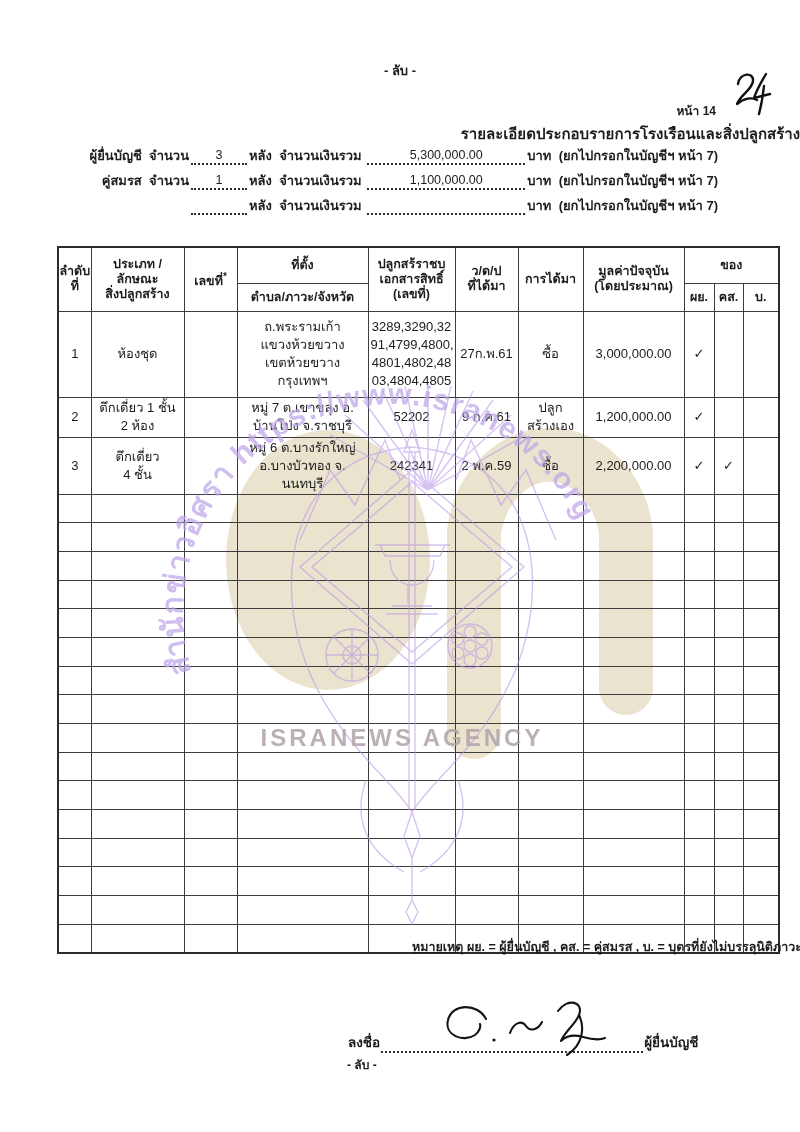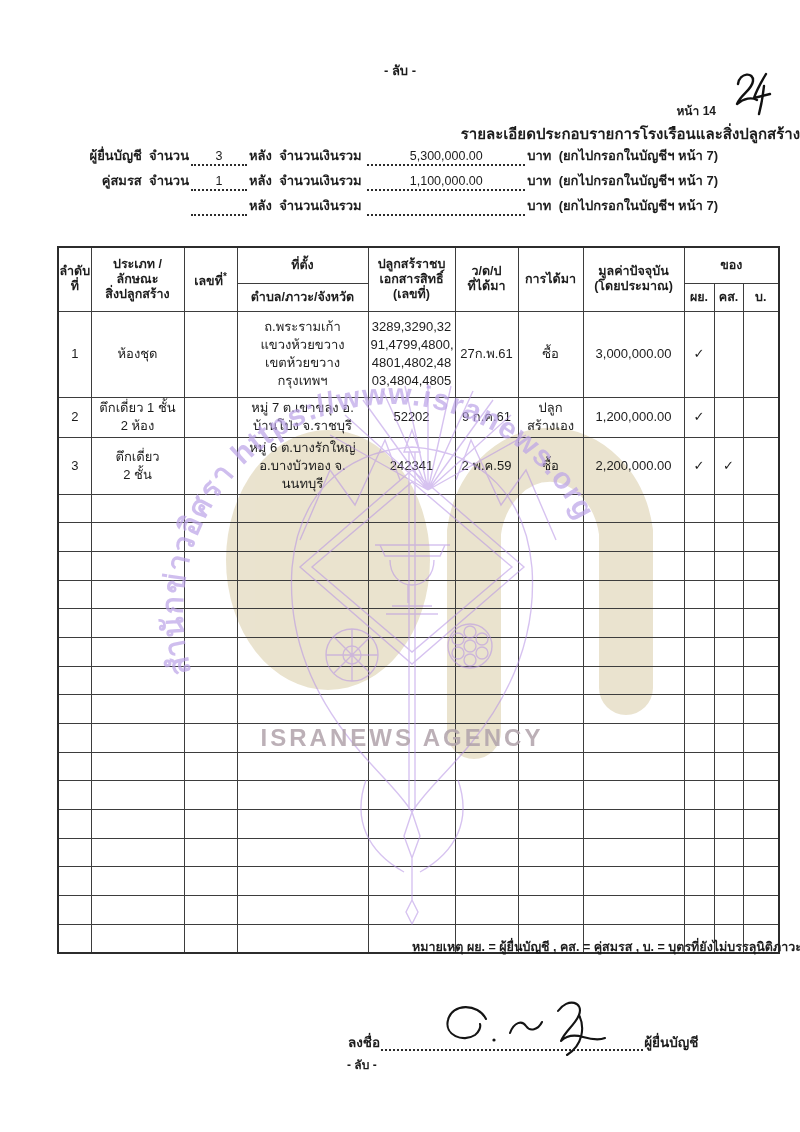--- a/index.html
+++ b/index.html
@@ -10,21 +10,21 @@
     overflow:hidden; margin:0 auto;
   }
   .abs { position:absolute; }
   
   #secret-top { top:60px; left:50%; transform:translateX(-50%); font-size:13px; font-weight:600; }
   #page-no { top:101px; right:84px; font-size:12px; font-weight:bold; }
   #hand-mark { top:62px; right:22px; }
   #doc-title { top:122px; left:0; width:100%; text-align:right; font-size:15px; font-weight:bold; }
   
   #summary { top:146px; right:82px; display:flex; flex-direction:column; align-items:flex-end; gap:5px; }
-  .sumline { display:flex; align-items:center; white-space:pre; font-size:13px; font-weight:bold; line-height:20px;margin-left:15px; }
+  .sumline { display:flex; align-items:flex-start; white-space:pre; font-size:13px; font-weight:bold; line-height:20px;margin-left:15px; }
   .dotfill { display:inline-flex; justify-content:center; align-items:flex-end;
              border-bottom:2px dotted #2b2b2b; height:19px; line-height:15px;
              font-weight:normal; font-size:12.5px; margin:0 2px; }
   .w-count { width:56px; } .w-amount { width:158px; }
   
   #assets-table { position:absolute; top:246px; left:57px; border-collapse:collapse; table-layout:fixed; width:721px; background:transparent; }
   #assets-table th, #assets-table td { border:1px solid #3d3d3d; white-space:pre-line; overflow:hidden; }
   #assets-table { border:2px solid #2c2c2c; }
   #assets-table th { font-size:12.5px; font-weight:bold; text-align:center; vertical-align:middle; line-height:15px; }
   #assets-table td { font-size:13px; line-height:18px; text-align:center; vertical-align:middle; padding:1px 2px; }
@@ -33,21 +33,21 @@
   tr.r2 { height:40px; } tr.r2 td { line-height:17px; }
   tr.r3 { height:56px; } tr.r3 td { line-height:17px; }
   tr.empty { height:28.7px; }
   td.loc { text-align:left; padding-left:5px; }
   td.val { text-align:right; padding-right:10px; }
   td.chk { font-size:15px; }
   sup.star { vertical-align:super; font-size:10px; }
   
   #footnote { top:937px; left:412px; font-size:12.5px; font-weight:bold; white-space:pre; }
   #footnote .ul { text-decoration:underline; }
-  #sig-line { top:1031px; left:348px; display:flex; align-items:center; font-size:13.5px; font-weight:bold; white-space:pre; }
+  #sig-line { top:1031px; left:348px; display:flex; align-items:flex-end; font-size:13.5px; font-weight:bold; white-space:pre; }
   .sigdots { display:inline-block; width:262px; border-bottom:2px dotted #2b2b2b; height:17px; margin:0 1px; }
   #secret-bottom { top:1055px; left:347px; font-size:12px; font-weight:600; }
   
   #wm-beige { top:0; left:0; z-index:0; pointer-events:none; }
   #content-layer { position:absolute; inset:0; z-index:1; }
   #wm-purple { top:0; left:0; z-index:2; pointer-events:none; }
   #sig-svg { top:995px; left:438px; z-index:3; pointer-events:none; }
 </style>
 </head>
 <body>
@@ -159,21 +159,21 @@
           <td>ปลูก
 สร้างเอง</td>
           <td class="val">1,200,000.00</td>
           <td class="chk">✓</td>
           <td class="chk"></td>
           <td class="chk"></td>
         </tr>
         <tr class="r3">
           <td>3</td>
           <td>ตึกเดี่ยว
-2 ชั้น</td>
+4 ชั้น</td>
           <td></td>
           <td class="loc">หมู่ 6 ต.บางรักใหญ่
 อ.บางบัวทอง จ.
 นนทบุรี</td>
           <td>242341</td>
           <td>2 พ.ค.59</td>
           <td>ซื้อ</td>
           <td class="val">2,200,000.00</td>
           <td class="chk">✓</td>
           <td class="chk">✓</td>

